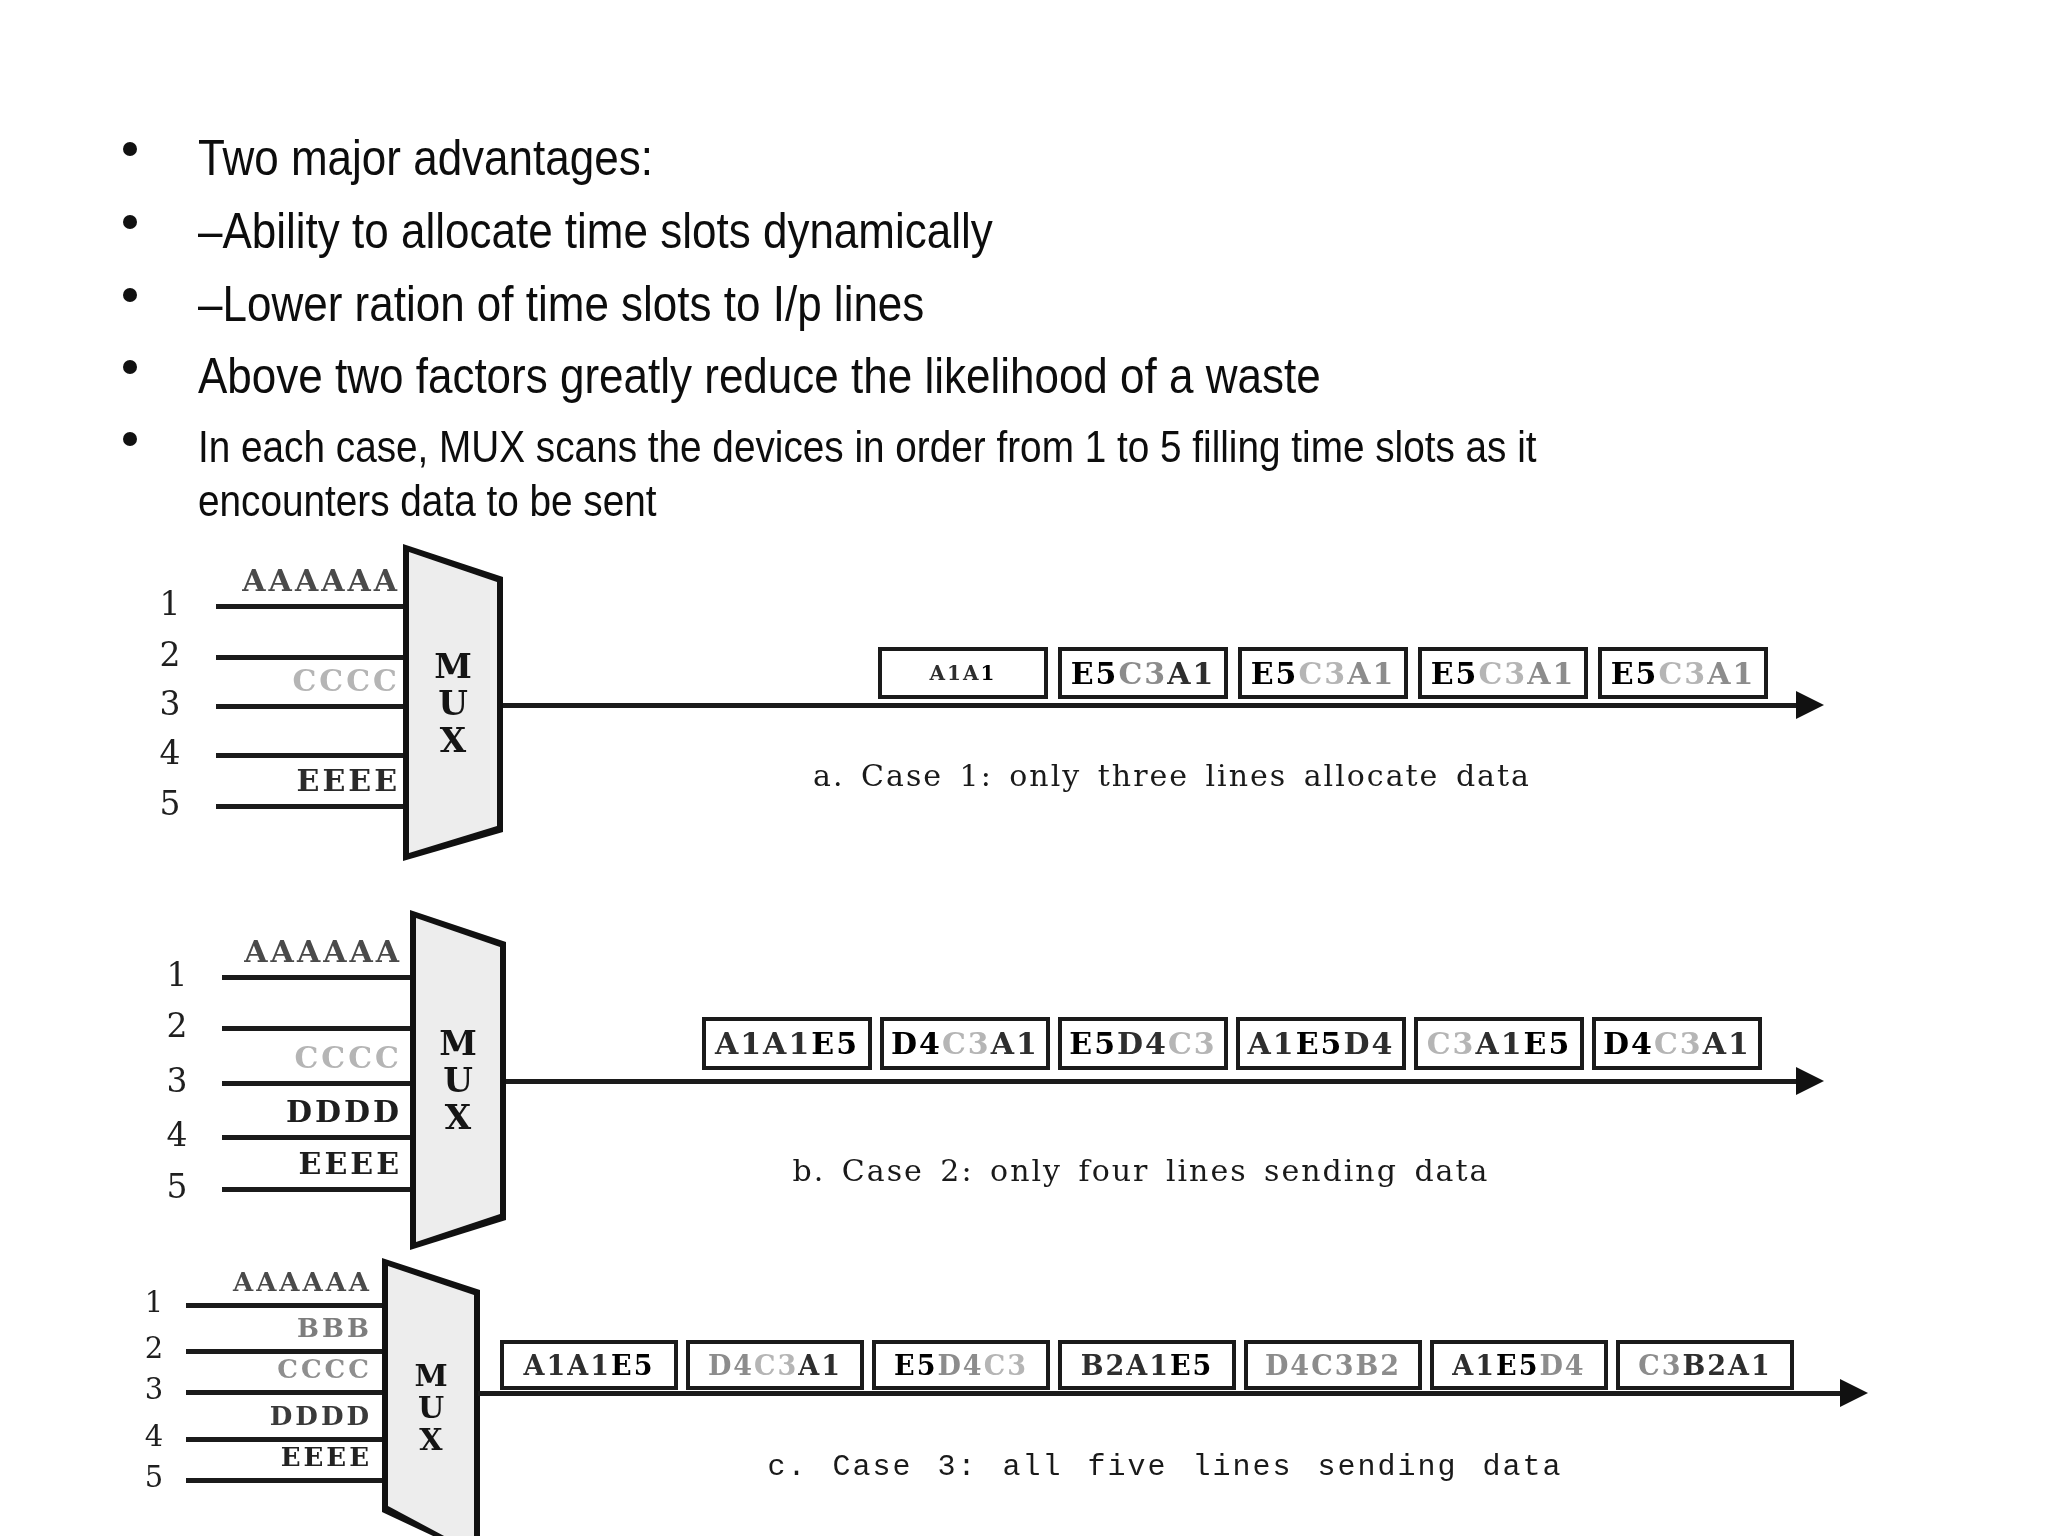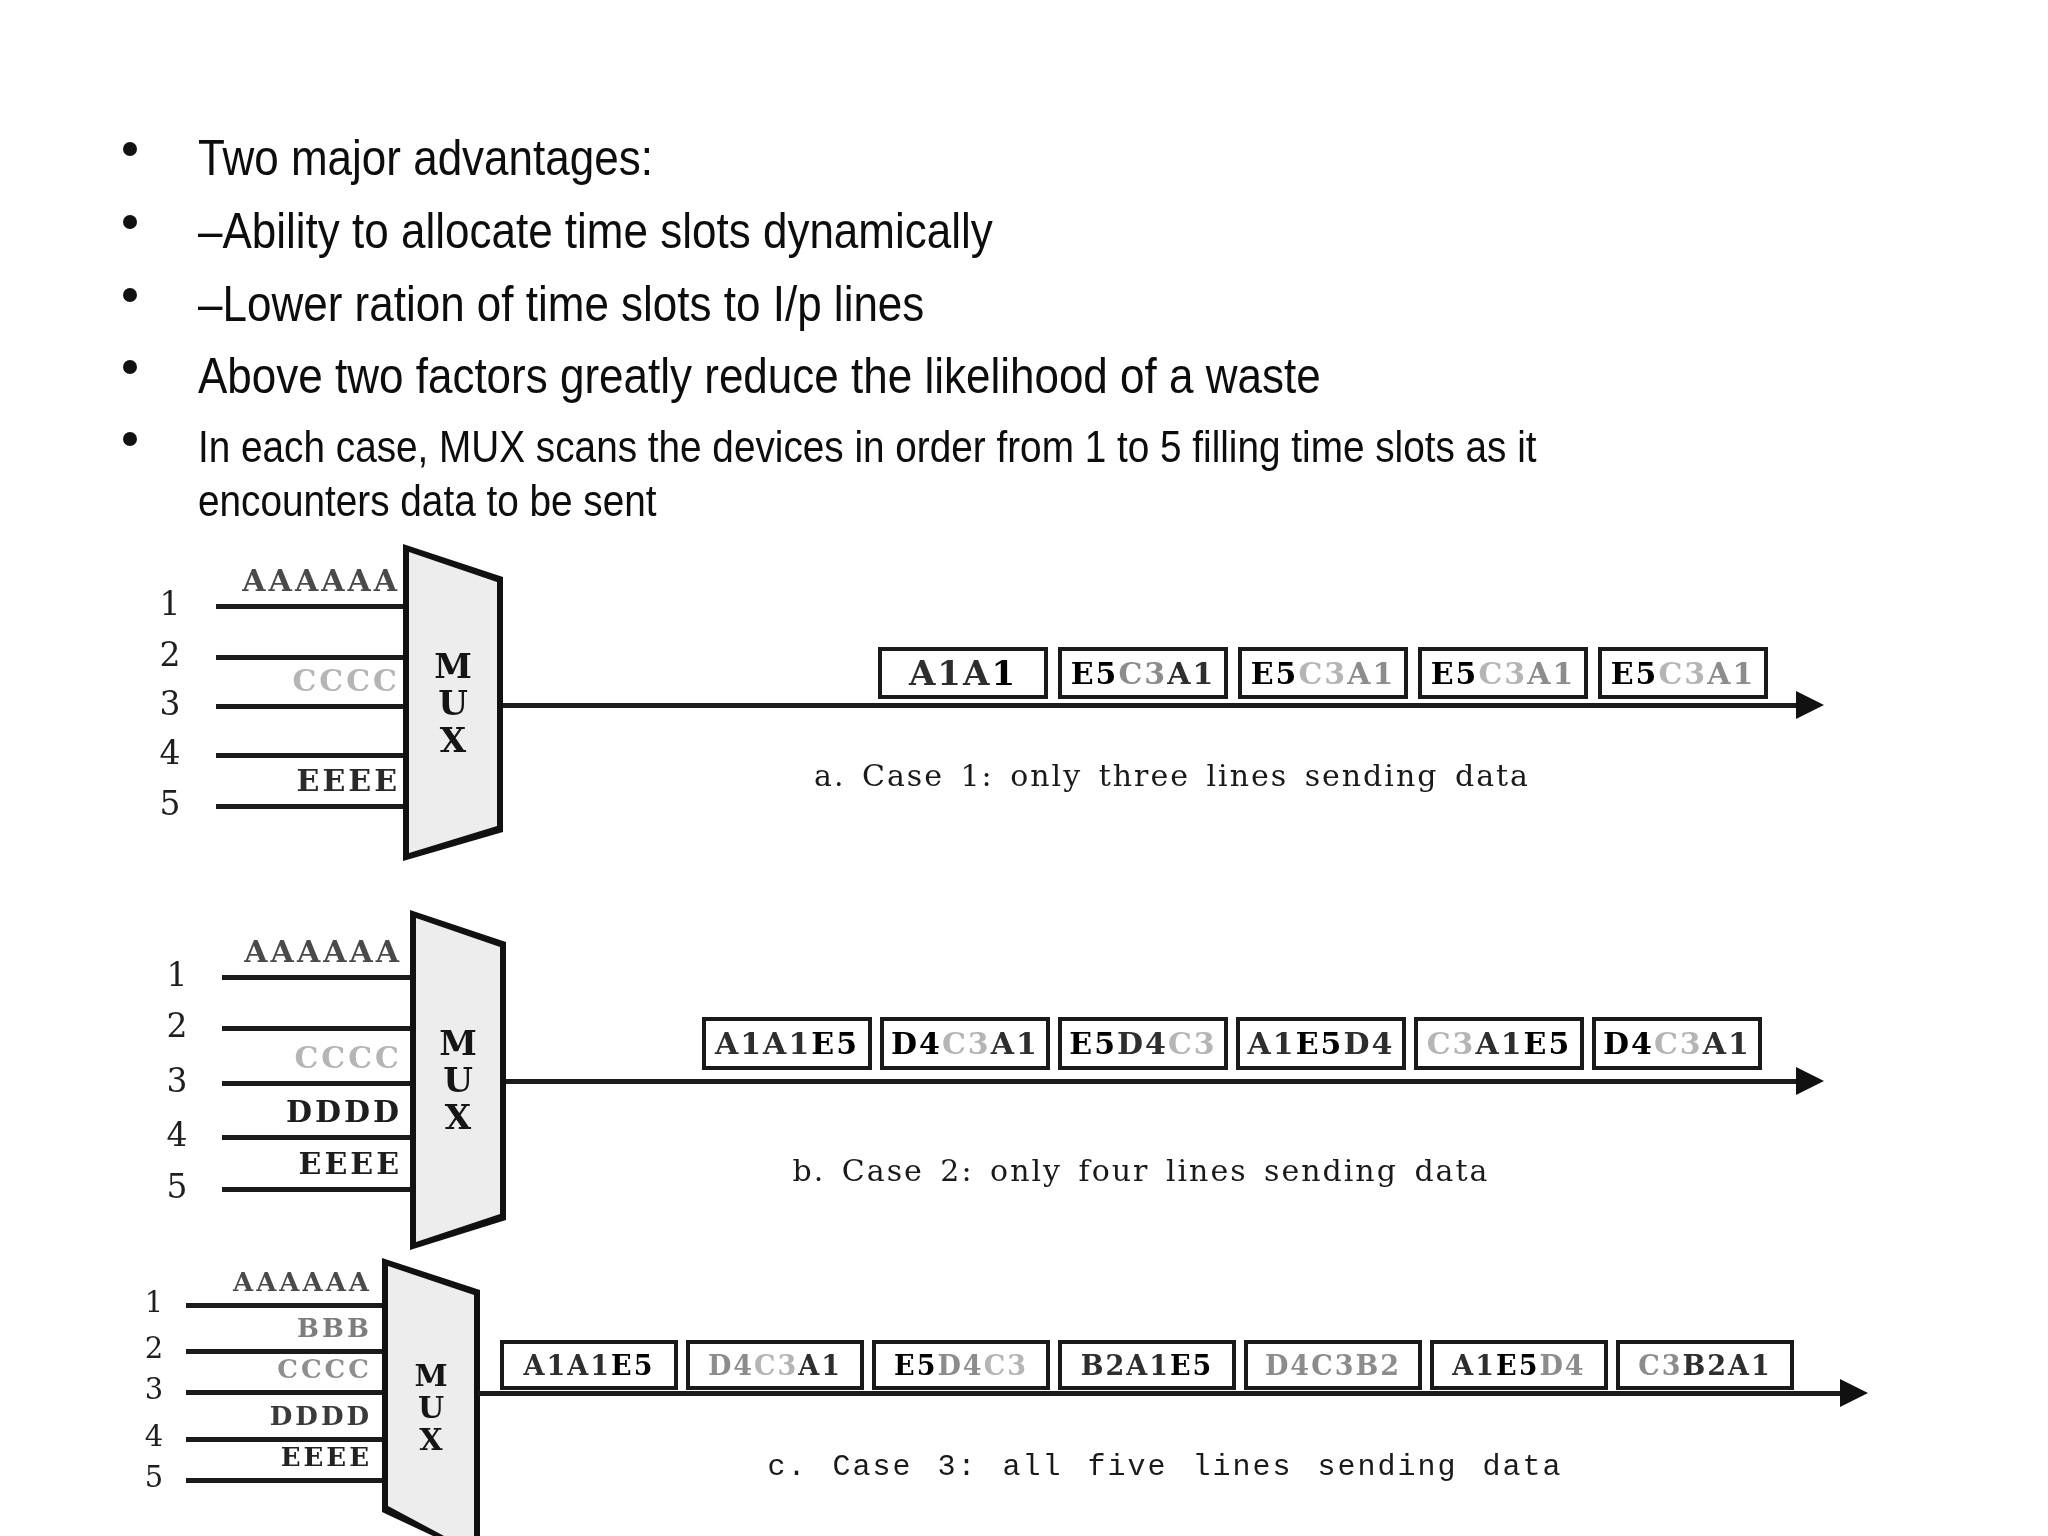--- a/index.html
+++ b/index.html
@@ -109,21 +109,21 @@
         <div class="fill"></div>
       <div class="muxlbl">
           <div>M</div>
           <div>U</div>
           <div>X</div>
         </div>
       </div>
     <div class="outline"></div>
     <div class="arrow"></div>
     <div class="slots">
-        <div class="slotbox" style="left: 878px; top: 107px; width: 170px; height: 52px; font-size: 34px;">
+        <div class="slotbox" style="left: 878px; top: 107px; width: 170px; height: 52px; font-size: 20px;">
           <span style="color: rgb(46, 46, 46);">A1A</span>
           <span style="color: rgb(0, 0, 0); font-weight: 800;">1</span>
         </div>
         <div class="slotbox" style="left: 1058px; top: 107px; width: 170px; height: 52px; font-size: 30px;">
           <span style="color: rgb(0, 0, 0); font-weight: 800;">E5</span>
           <span style="color: rgb(140, 140, 140);">C3</span>
           <span style="color: rgb(46, 46, 46);">A1</span>
         </div>
         <div class="slotbox" style="left: 1238px; top: 107px; width: 170px; height: 52px; font-size: 30px;">
           <span style="color: rgb(0, 0, 0); font-weight: 800;">E5</span>
@@ -134,21 +134,21 @@
           <span style="color: rgb(0, 0, 0); font-weight: 800;">E5</span>
           <span style="color: rgb(181, 181, 181);">C3</span>
           <span style="color: rgb(140, 140, 140);">A1</span>
         </div>
         <div class="slotbox" style="left: 1598px; top: 107px; width: 170px; height: 52px; font-size: 30px;">
           <span style="color: rgb(0, 0, 0); font-weight: 800;">E5</span>
           <span style="color: rgb(181, 181, 181);">C3</span>
           <span style="color: rgb(140, 140, 140);">A1</span>
         </div>
       </div>
-    <div class="caption">a. Case 1: only three lines sending data</div>
+    <div class="caption">a. Case 1: only three lines allocate data</div>
   </div>
 
   <div class="diagram" id="dgB">
     <div class="inputs">
         <div class="inum" style="left: 155px; top: 54.54px; font-size: 33px;">1</div>
         <div class="iline" style="left: 222px; top: 75px; width: 189px;"></div>
         <div class="ilabel" style="left: 112px; top: 37px; font-size: 30px; color: rgb(74, 74, 74);">AAAAAA</div>
         <div class="inum" style="left: 155px; top: 105.54px; font-size: 33px;">2</div>
         <div class="iline" style="left: 222px; top: 126px; width: 189px;"></div>
         <div class="inum" style="left: 155px; top: 160.54px; font-size: 33px;">3</div>

